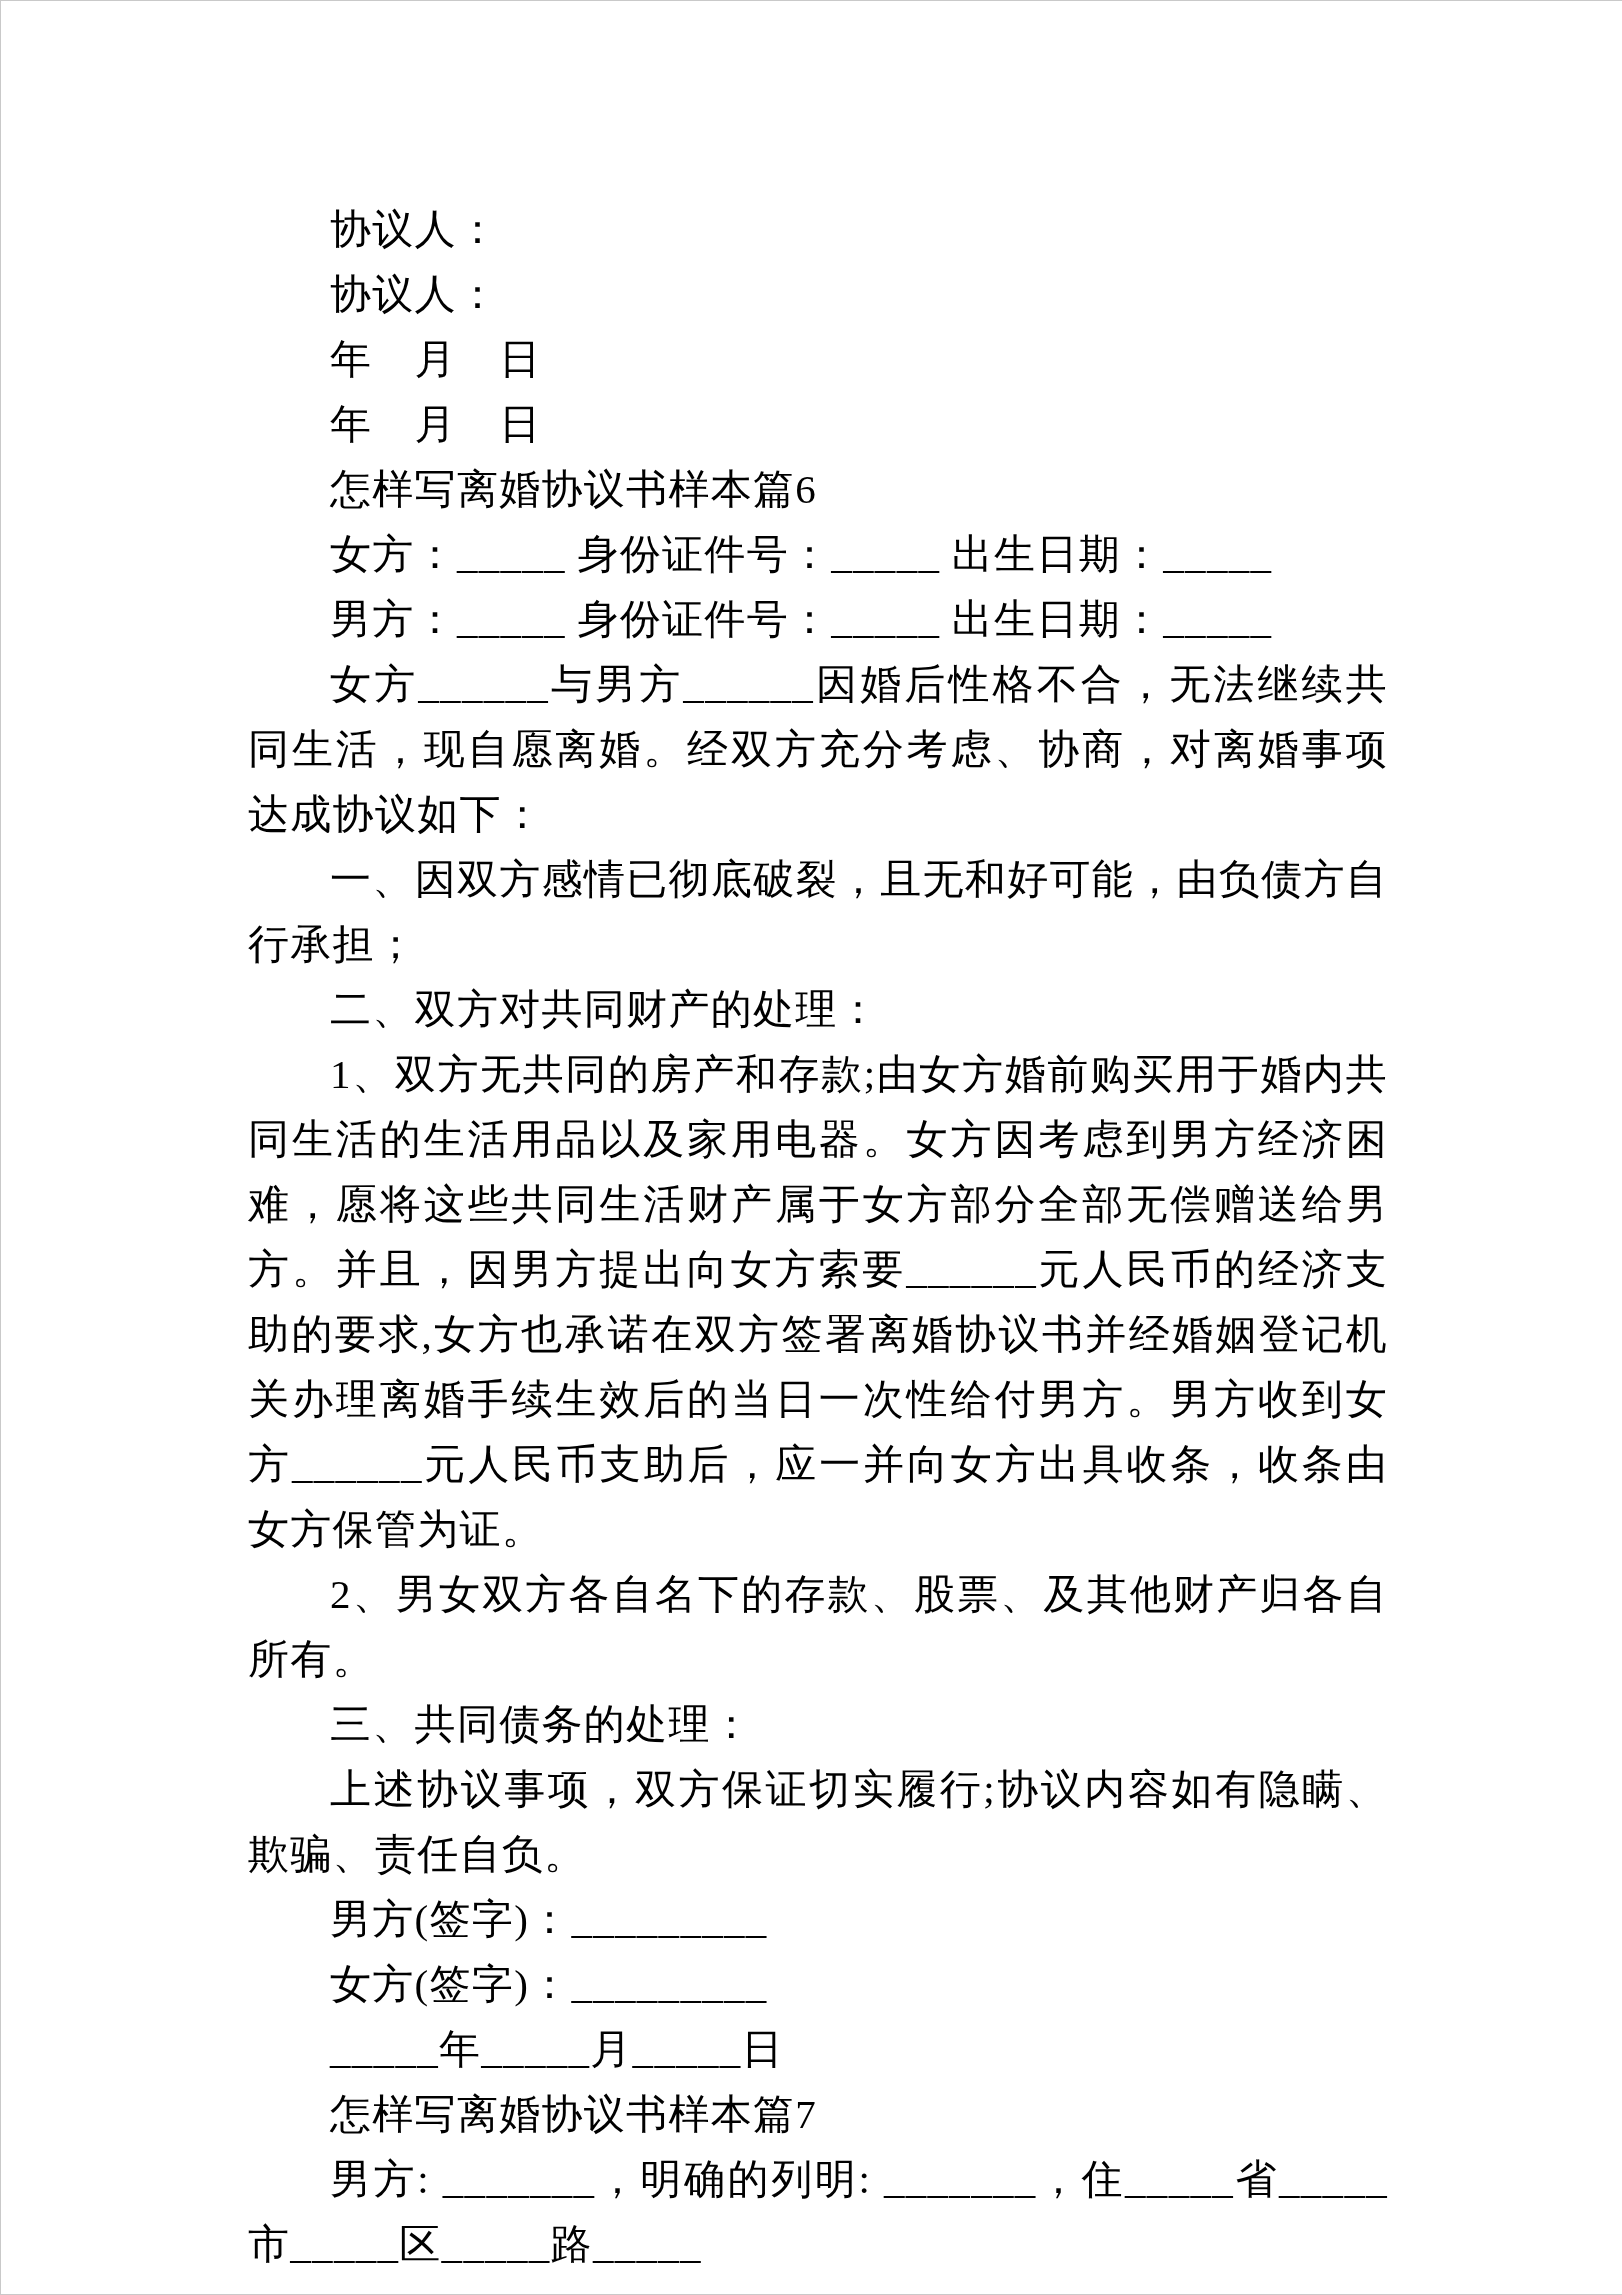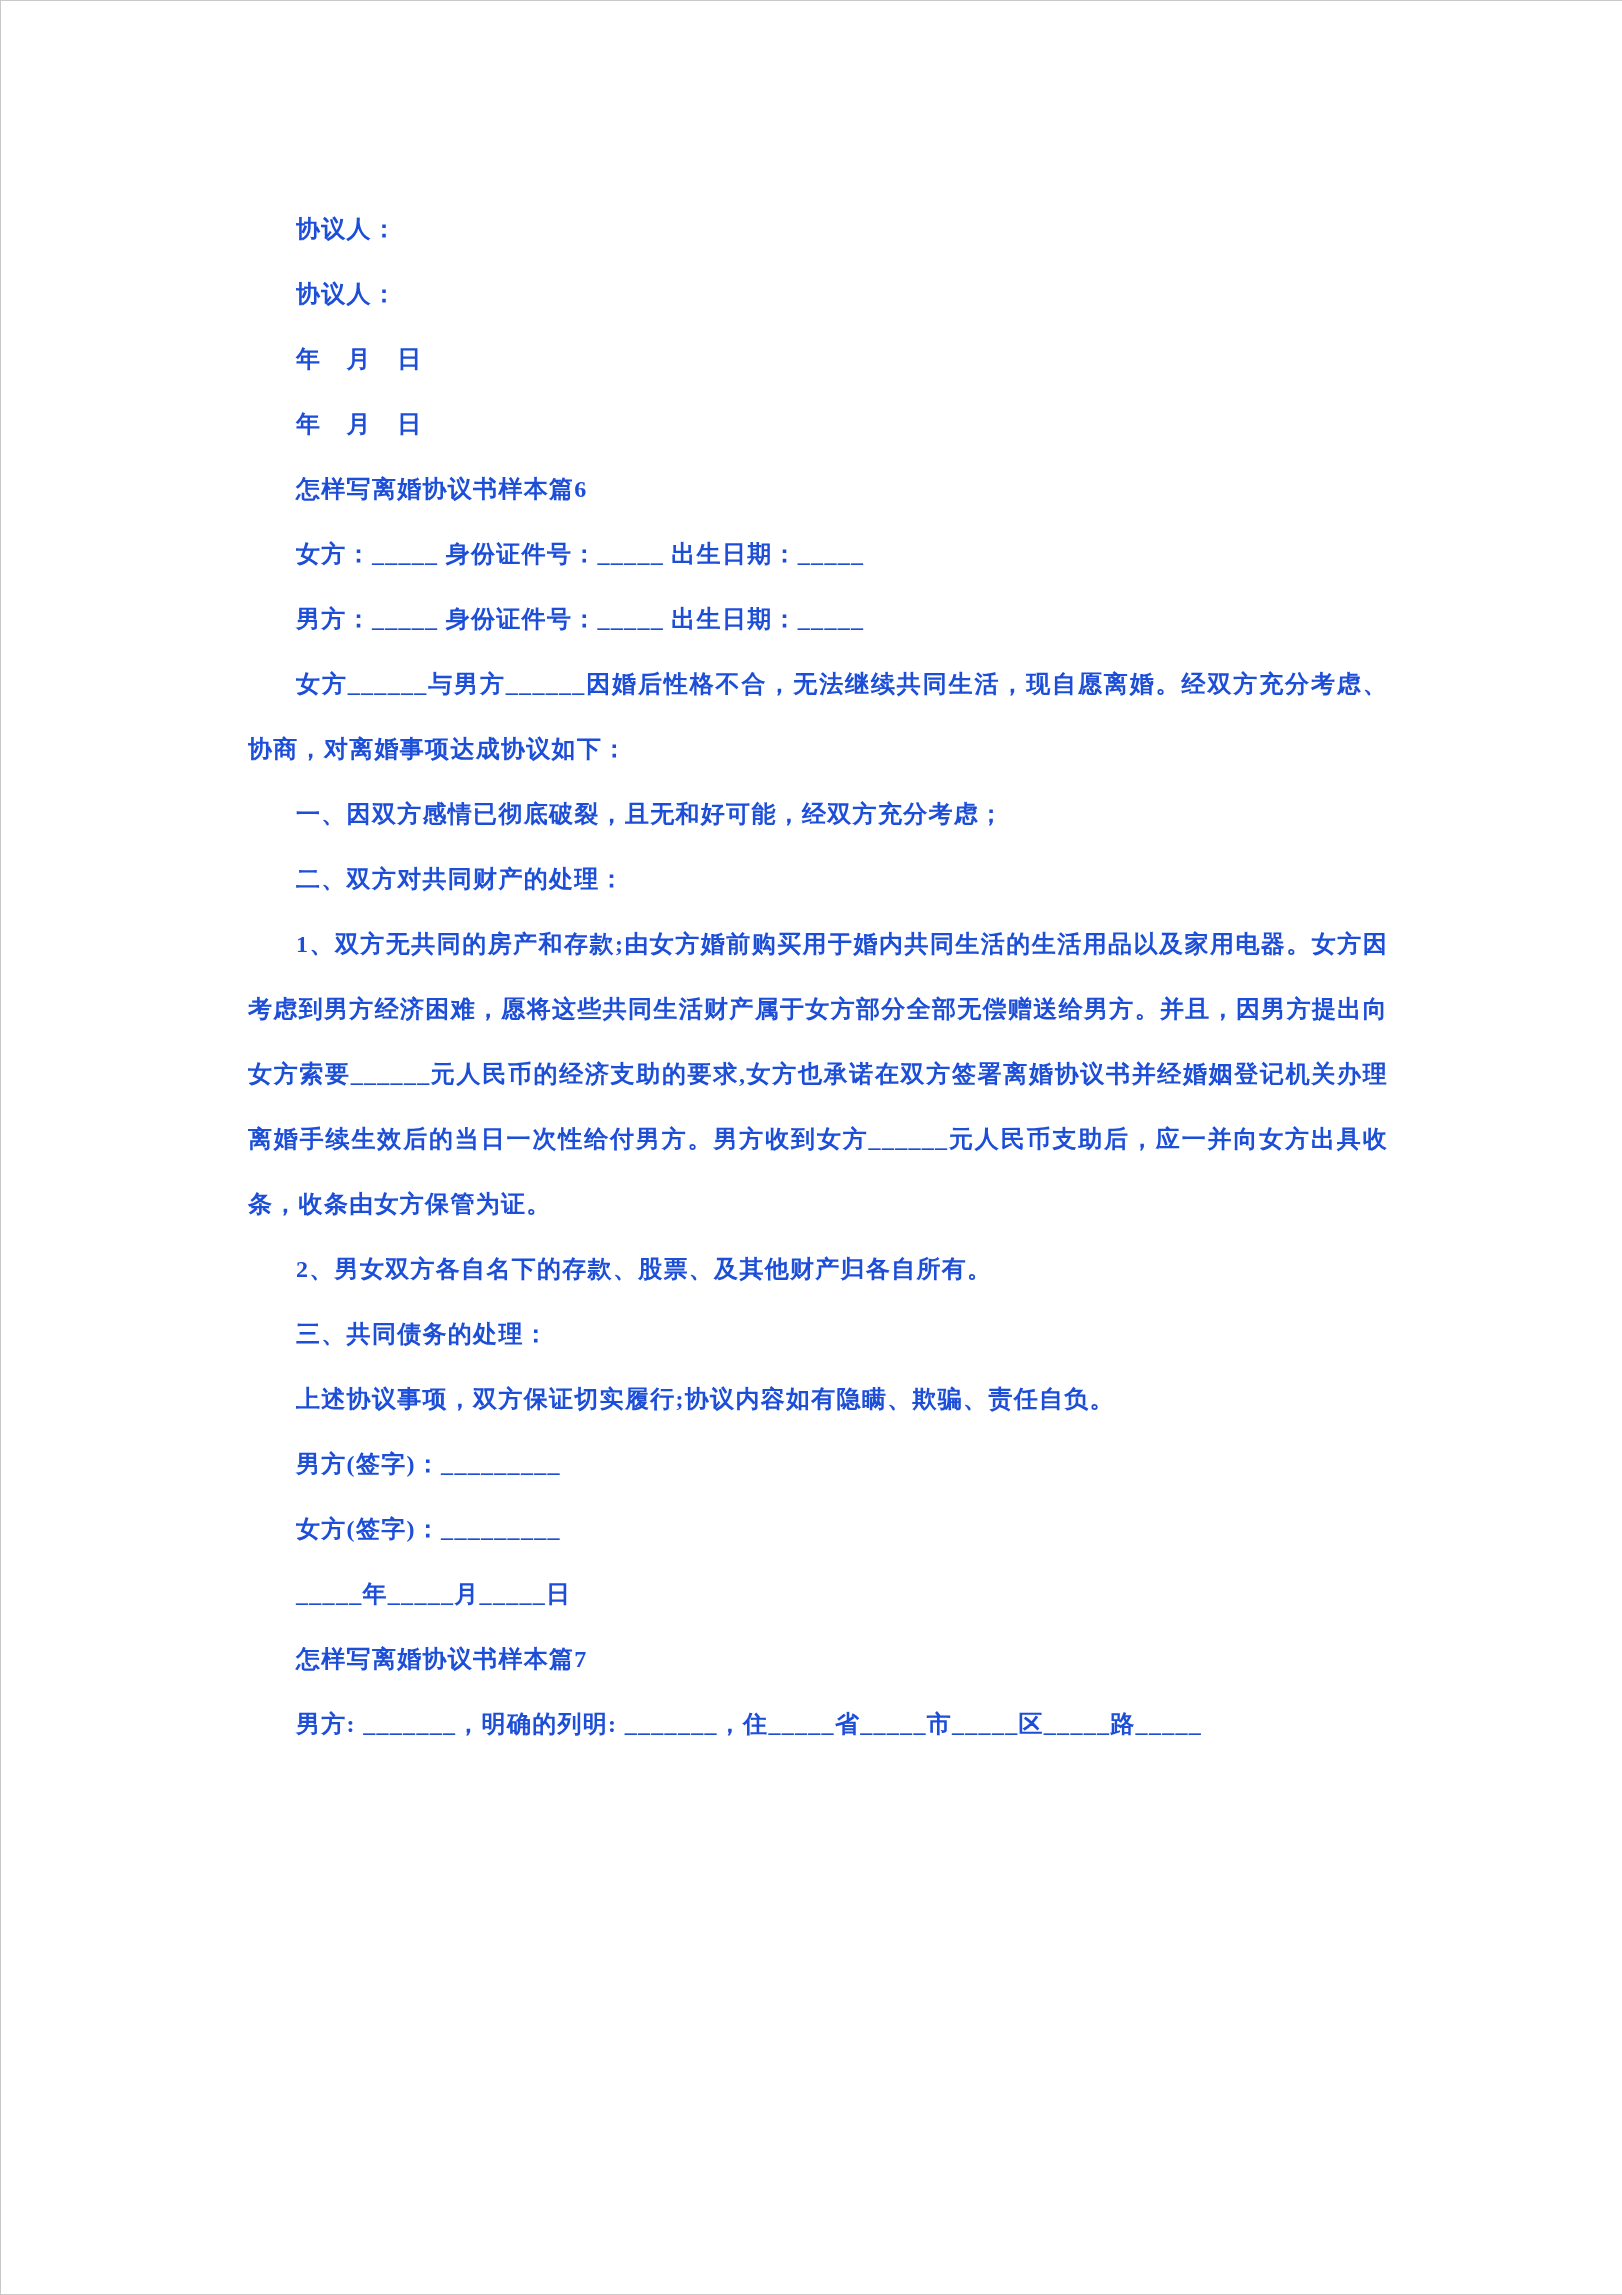--- a/index.html
+++ b/index.html
@@ -21,26 +21,25 @@
     height: 2295px;
     box-sizing: border-box;
     border: 1.3px solid #c9c9c9;
     background: #ffffff;
   }
   .content {
     position: absolute;
     top: 196px;
     left: 247px;
     width: 1140px;
-    color: #1d4ed8;
-    font-size: 24px;
+    color: #000000;
+    font-size: 41px;
     line-height: 65px;
     letter-spacing: 1.3px;
     text-align: justify;
-    font-weight: bold;
   }
   .content p {
     margin: 0;
     padding: 0;
     text-indent: 2em;
     word-break: break-all;
   }
 </style>
 </head>
 <body>
@@ -48,21 +47,21 @@
 <div class="page">
   <div class="content">
     <p>协议人：</p>
     <p>协议人：</p>
     <p>年　月　日</p>
     <p>年　月　日</p>
     <p>怎样写离婚协议书样本篇6</p>
     <p>女方：_____ 身份证件号：_____ 出生日期：_____</p>
     <p>男方：_____ 身份证件号：_____ 出生日期：_____</p>
     <p>女方______与男方______因婚后性格不合，无法继续共同生活，现自愿离婚。经双方充分考虑、协商，对离婚事项达成协议如下：</p>
-    <p>一、因双方感情已彻底破裂，且无和好可能，经双方充分考虑；</p>
+    <p>一、因双方感情已彻底破裂，且无和好可能，由负债方自行承担；</p>
     <p>二、双方对共同财产的处理：</p>
     <p>1、双方无共同的房产和存款;由女方婚前购买用于婚内共同生活的生活用品以及家用电器。女方因考虑到男方经济困难，愿将这些共同生活财产属于女方部分全部无偿赠送给男方。并且，因男方提出向女方索要______元人民币的经济支助的要求,女方也承诺在双方签署离婚协议书并经婚姻登记机关办理离婚手续生效后的当日一次性给付男方。男方收到女方______元人民币支助后，应一并向女方出具收条，收条由女方保管为证。</p>
     <p>2、男女双方各自名下的存款、股票、及其他财产归各自所有。</p>
     <p>三、共同债务的处理：</p>
     <p>上述协议事项，双方保证切实履行;协议内容如有隐瞒、欺骗、责任自负。</p>
     <p>男方(签字)：_________</p>
     <p>女方(签字)：_________</p>
     <p>_____年_____月_____日</p>
     <p>怎样写离婚协议书样本篇7</p>
     <p>男方: _______，明确的列明: _______，住_____省_____市_____区_____路_____</p>

